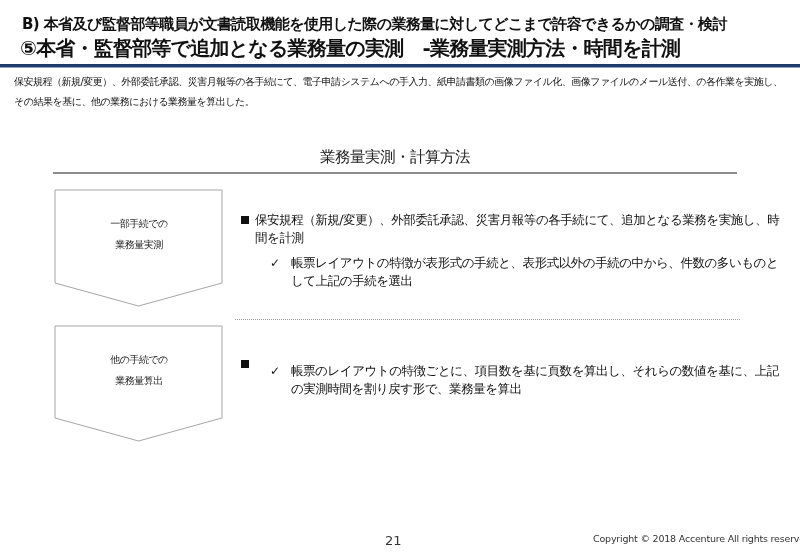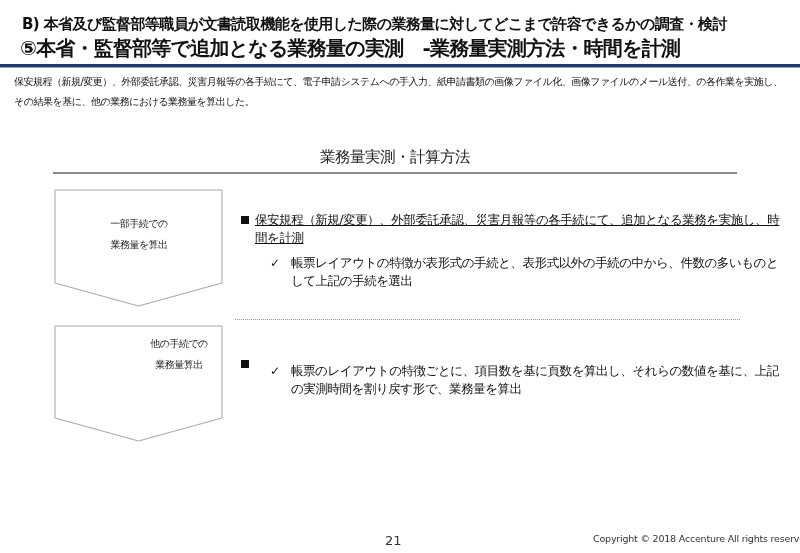--- a/index.html
+++ b/index.html
@@ -32,21 +32,21 @@
   .section-rule {
     left: 53px; top: 172px; width: 684px; height: 2px; background: #8c8c8c;
   }
   .chevron { left: 54px; width: 170px; }
   .chevron svg { position: absolute; left: 0; top: 0; }
   .chevron-label {
     position: absolute; left: 0; width: 170px; text-align: center;
     font-size: 10px; line-height: 21px; letter-spacing: -0.5px; color: #222;
   }
   .bullet-block { left: 240px; width: 540px; font-size: 12.5px; line-height: 18px; letter-spacing: -0.45px; color: #111; }
-  .bullet { position: relative; padding-left: 15px; text-decoration: underline; }
+  .bullet { position: relative; padding-left: 15px; }
   .bullet .sq {
     position: absolute; left: 1px; top: 5px; width: 8px; height: 8px; background: #111;
   }
   .check { position: relative; padding-left: 51px; margin-top: 7px; }
   .check .ck { position: absolute; left: 30px; top: 0; font-size: 12px; }
   .dotted-rule {
     left: 235px; top: 319px; width: 505px; height: 0;
     border-top: 1px dotted #9a9a9a;
   }
   .page-number { left: 385px; top: 533px; font-size: 13px; color: #333; font-family: "DejaVu Sans", sans-serif; }
@@ -63,42 +63,42 @@
 
 <div class="abs section-title">業務量実測・計算方法</div>
 <div class="abs section-rule"></div>
 
 <div class="abs chevron" style="top:189px; height:120px;">
   <svg width="170" height="120" viewBox="0 0 170 120">
     <polygon points="1,1 168,1 168,94 84.5,117 1,94" fill="#ffffff" stroke="#a6a6a6" stroke-width="1"></polygon>
   </svg>
   <div class="chevron-label" style="top:24px;">
     <div>一部手続での</div>
-    <div>業務量を算出</div>
+    <div>業務量実測</div>
   </div>
 </div>
 
 <div class="abs bullet-block" style="top:211px;">
   <div class="bullet">
     <span class="sq"></span>
     <span>保安規程（新規/変更）、外部委託承認、災害月報等の各手続にて、追加となる業務を実施し、時間を計測</span>
   </div>
   <div class="check">
     <span class="ck">✓</span>
     <span>帳票レイアウトの特徴が表形式の手続と、表形式以外の手続の中から、件数の多いものとして上記の手続を選出</span>
   </div>
 </div>
 
 <div class="abs dotted-rule"></div>
 
 <div class="abs chevron" style="top:325px; height:120px;">
   <svg width="170" height="120" viewBox="0 0 170 120">
     <polygon points="1,1 168,1 168,93 84.5,116 1,93" fill="#ffffff" stroke="#a6a6a6" stroke-width="1"></polygon>
   </svg>
-  <div class="chevron-label" style="top:8px;padding-left:40px;">
+  <div class="chevron-label" style="top:24px;">
     <div>他の手続での</div>
     <div>業務量算出</div>
   </div>
 </div>
 
 <div class="abs bullet-block" style="top:355px;">
   <div class="bullet">
     <span class="sq"></span>
   </div>
   <div class="check">

